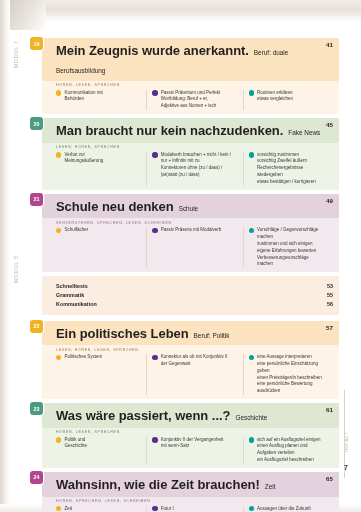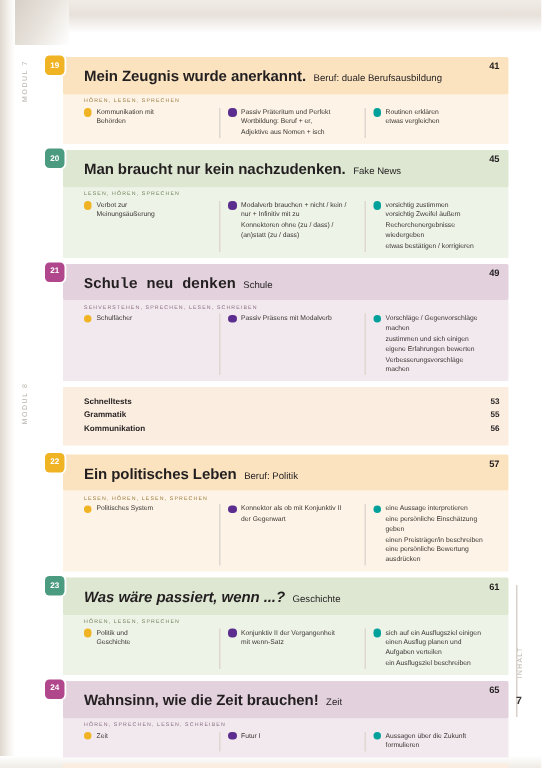--- a/index.html
+++ b/index.html
@@ -98,21 +98,21 @@
 
   
   .lesson { position: relative; margin-bottom: 4px; }
 
   .lesson-head {
     position: relative;
     padding: 3.2px 18px 3.4px 14px;
     border-radius: 1px;
   }
   .lesson-title {
-    font-size: 10px;
+    font-size: 13px;
     font-weight: bold;
     letter-spacing: -0.05px;
     display: inline;
     text-align: center;
   }
   .lesson-topic {
     font-size: 6.4px;
     display: inline;
     margin-left: 5px;
   }
@@ -276,21 +276,21 @@
                 <div>vorsichtig Zweifel äußern</div>
                 <div>Recherchenergebnisse</div>
                 <div>wiedergeben</div>
                 <div>etwas bestätigen / korrigieren</div>
               </div>
             </div>
           </div>
         </div>
       </div>
       <div class="lesson">
-        <div class="lesson-head" style="background: rgb(227, 210, 221);"><div class="badge" style="background: rgb(176, 71, 140);">21</div><span class="lesson-title" style="color: rgb(35, 31, 32); font-family: Liberation Mono, monospace;">Schule neu denken</span><span class="lesson-topic" style="color: rgb(35, 31, 32);">Schule</span><span class="lesson-page">49</span></div>
+        <div class="lesson-head" style="background: rgb(227, 210, 221);"><div class="badge" style="background: rgb(176, 71, 140);">21</div><span class="lesson-title" style="color: rgb(35, 31, 32);">Schule neu denken</span><span class="lesson-topic" style="color: rgb(35, 31, 32);">Schule</span><span class="lesson-page">49</span></div>
         <div style="background: rgb(242, 233, 239);">
           <div class="lesson-skills" style="color: rgb(138, 107, 128);">SEHVERSTEHEN, SPRECHEN, LESEN, SCHREIBEN</div>
           <div class="cols">
             <div class="col">
               <span class="dot a"></span>
               <div class="col-lines">
                 <div>Schulfächer</div>
               </div>
             </div>
             <div class="col">
@@ -344,21 +344,21 @@
                 <div>geben</div>
                 <div>einen Preisträger/in beschreiben</div>
                 <div>eine persönliche Bewertung</div>
                 <div>ausdrücken</div>
               </div>
             </div>
           </div>
         </div>
       </div>
       <div class="lesson">
-        <div class="lesson-head" style="background: rgb(221, 231, 210);"><div class="badge" style="background: rgb(74, 155, 127);">23</div><span class="lesson-title" style="color: rgb(35, 31, 32); font-style: italic;">Was wäre passiert, wenn ...?</span><span class="lesson-topic" style="color: rgb(35, 31, 32);">Geschichte</span><span class="lesson-page">61</span></div>
+        <div class="lesson-head" style="background: rgb(221, 231, 210);"><div class="badge" style="background: rgb(74, 155, 127);">23</div><span class="lesson-title" style="color: rgb(35, 31, 32);">Was wäre passiert, wenn ...?</span><span class="lesson-topic" style="color: rgb(35, 31, 32);">Geschichte</span><span class="lesson-page">61</span></div>
         <div style="background: rgb(238, 243, 232);">
           <div class="lesson-skills" style="color: rgb(110, 132, 88);">HÖREN, LESEN, SPRECHEN</div>
           <div class="cols">
             <div class="col">
               <span class="dot a"></span>
               <div class="col-lines">
                 <div>Politik und</div>
                 <div>Geschichte</div>
               </div>
             </div>

